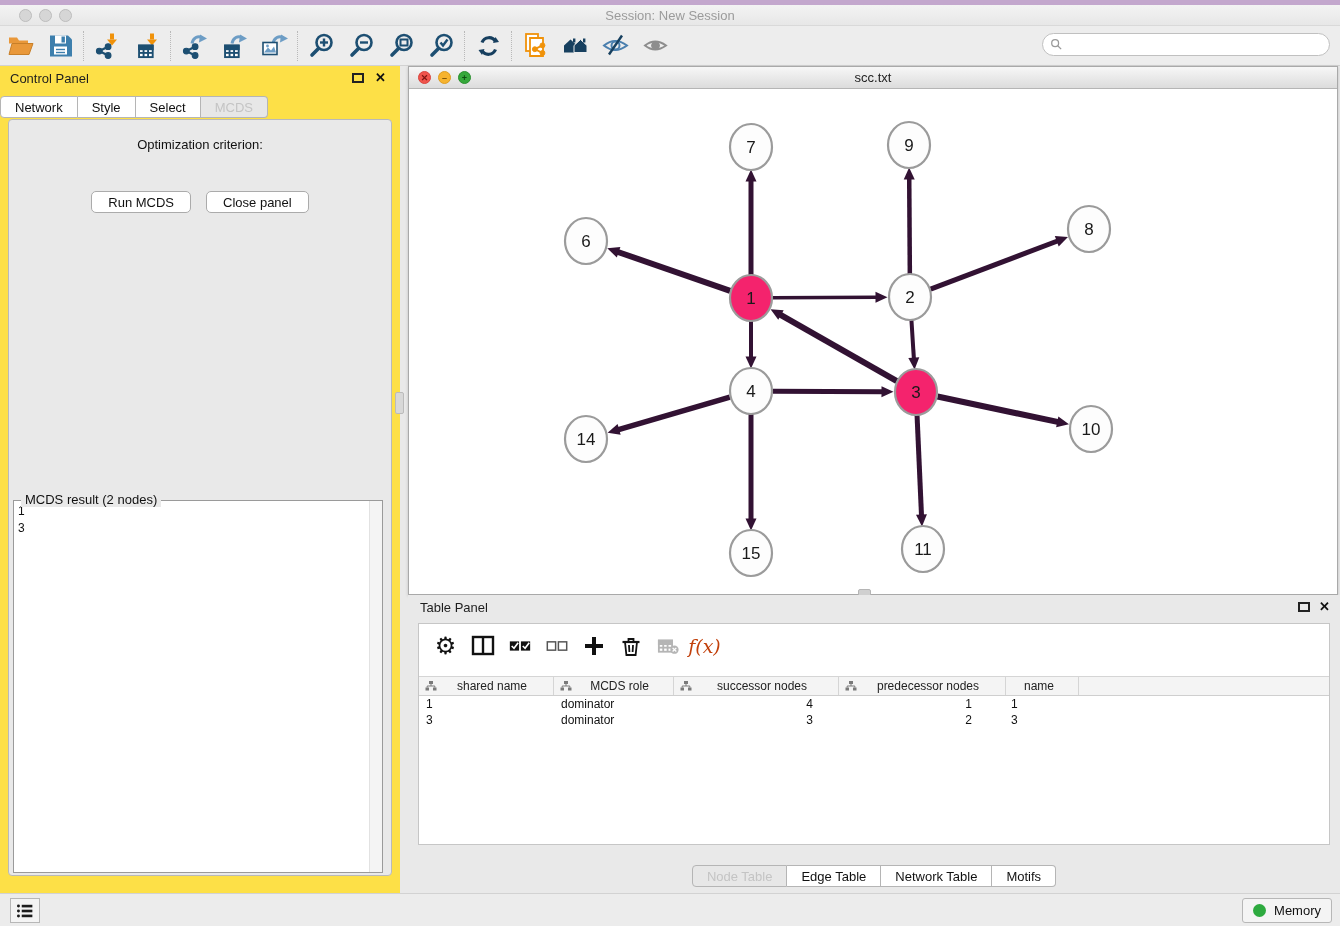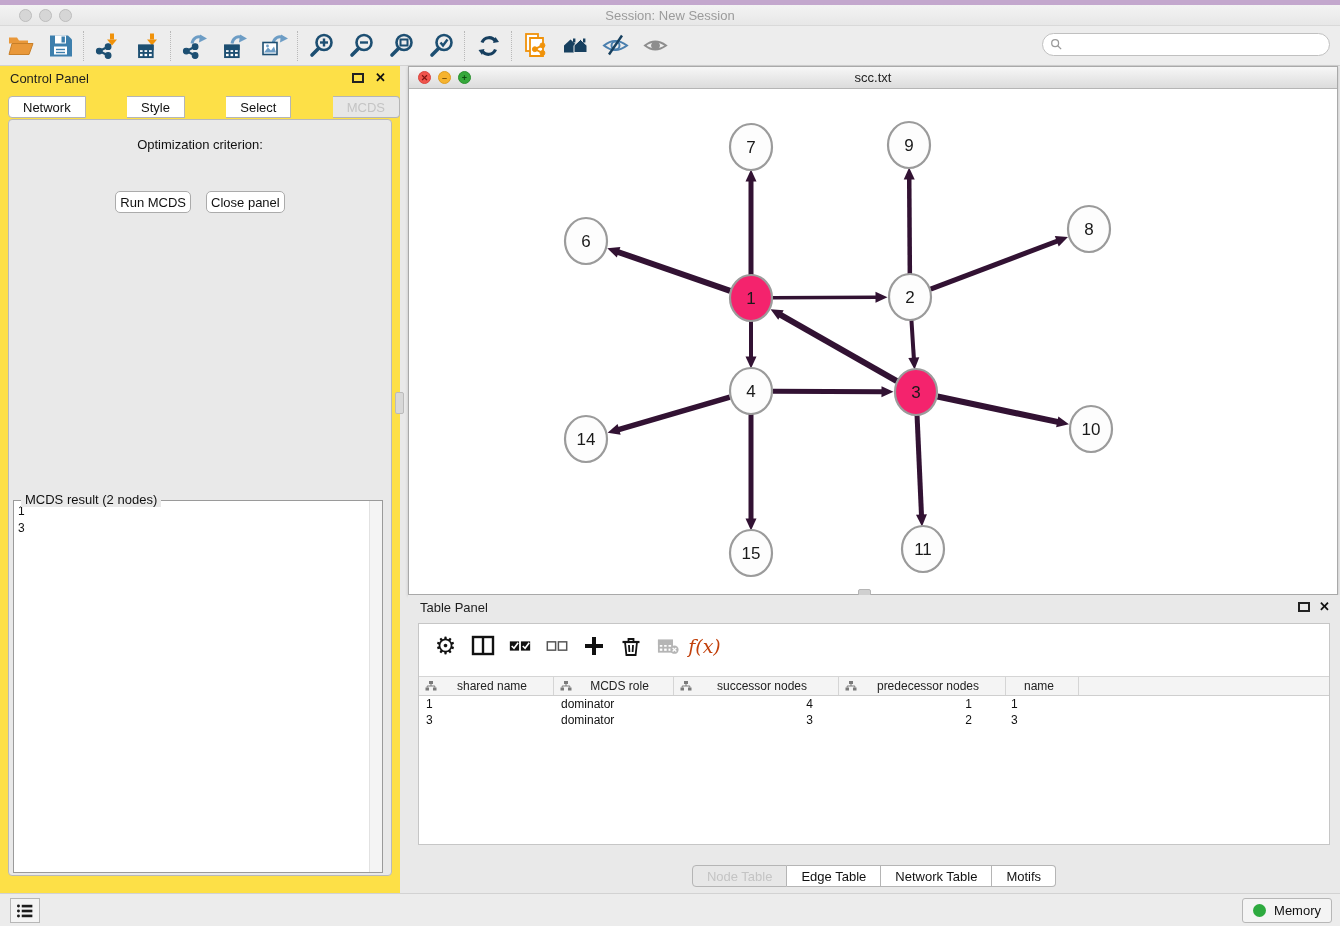--- a/index.html
+++ b/index.html
@@ -27,41 +27,41 @@
   .search-glyph { position:absolute; left:8px; top:5px; width:12px; height:12px; pointer-events:none; }
 
   
   .control-panel { position:absolute; left:0; top:66px; width:400px; height:827px; background:#fde047; }
   .panel-header { position:relative; height:26px; }
   .panel-title { position:absolute; left:10px; top:5px; font-size:13px; color:#1e1e1e; }
   .float-btn { position:absolute; top:7px; width:12px; height:10px; border:2px solid #222; background:transparent; }
   .close-btn { position:absolute; top:4px; font-size:13px; font-weight:bold; color:#111; cursor:default; }
   .cp-float { right:36px; } .cp-close { right:14px; }
 
-  .cp-tabs { position:absolute; left:0; top:30px; width:100%; height:22px; display:flex; justify-content:space-between;padding-left:8px; }
+  .cp-tabs { position:absolute; left:0; top:30px; width:100%; height:22px; display:flex; justify-content:flex-start; }
   .seg-tab { height:22px; border:1px solid #b5b5b5; border-left:none; background:#fff;
     font-size:13px; color:#111; display:flex; align-items:center; justify-content:center; padding:0 14px; cursor:default; }
   .seg-tab:first-child { border-left:1px solid #b5b5b5; border-radius:4px 0 0 4px; }
   .seg-tab:last-child { border-radius:0 4px 4px 0; }
   .seg-tab.active { background:#e7e7e7; color:#c4c4c4; }
 
   .cp-content { position:absolute; left:8px; right:8px; top:53px; bottom:17px;
     border:1px solid #b9b9b9; border-radius:4px; background:#e9e9e9; }
   .opt-label { position:absolute; left:0; right:0; top:17px; text-align:center; font-size:13px; color:#111; }
   .dropdown { position:absolute; left:36px; top:38px; width:310px; height:23px; background:#fff;
     border:1px solid #ababab; border-radius:5px; font-size:13px; color:#111;
     display:flex; align-items:center; padding-left:10px; cursor:default; }
   .dd-chevrons { position:absolute; right:9px; top:3px; width:9px; height:16px; }
   .dd-chevrons i { display:block; width:0; height:0; border-left:4.5px solid transparent;
     border-right:4.5px solid transparent; }
   .dd-up { border-bottom:5px solid #3a3a3a; margin-bottom:3px; }
   .dd-down { border-top:5px solid #3a3a3a; }
   .cp-buttons { position:absolute; left:0; right:0; top:71px; display:flex; justify-content:center; gap:15px; }
   .push-btn { height:22px; background:#fff; border:1px solid #ababab; border-radius:5px;
-    font-size:13px; color:#111; padding:0 4px; font-family:"Liberation Sans",sans-serif; cursor:default; }
+    font-size:13px; color:#111; padding:0 16px; font-family:"Liberation Sans",sans-serif; cursor:default; }
 
   .result-group { position:absolute; left:4px; right:8px; top:372px; bottom:2px; }
   .result-border { position:absolute; left:0; right:0; top:8px; bottom:0; border:1px solid #9a9a9a; }
   .result-legend { position:absolute; left:8px; top:0; background:#e9e9e9; padding:0 4px;
     font-size:13px; color:#111; z-index:2; }
   .result-area { position:absolute; left:1px; right:1px; top:9px; bottom:1px; background:#fff;
     font-size:12px; color:#111; padding:2px 4px; line-height:17px; overflow:hidden; }
   .result-scrollbar { position:absolute; right:1px; top:9px; bottom:1px; width:13px;
     background:#f4f4f4; border-left:1px solid #e2e2e2; }
 

